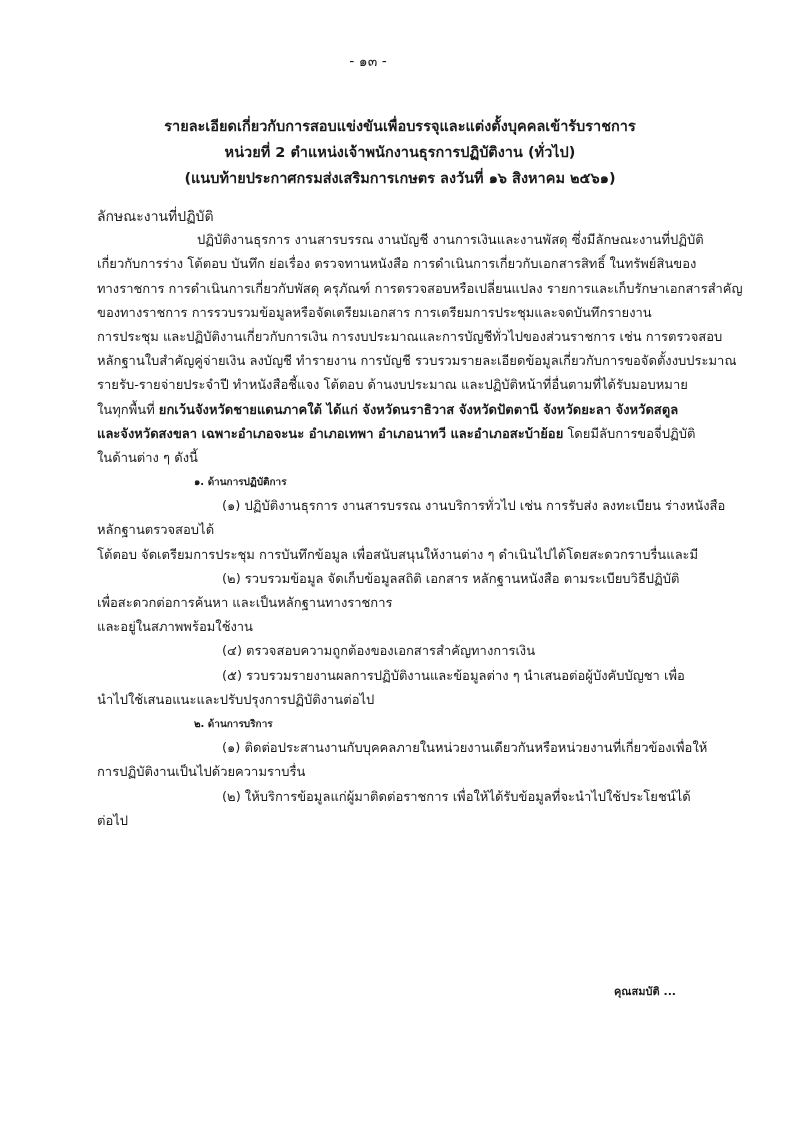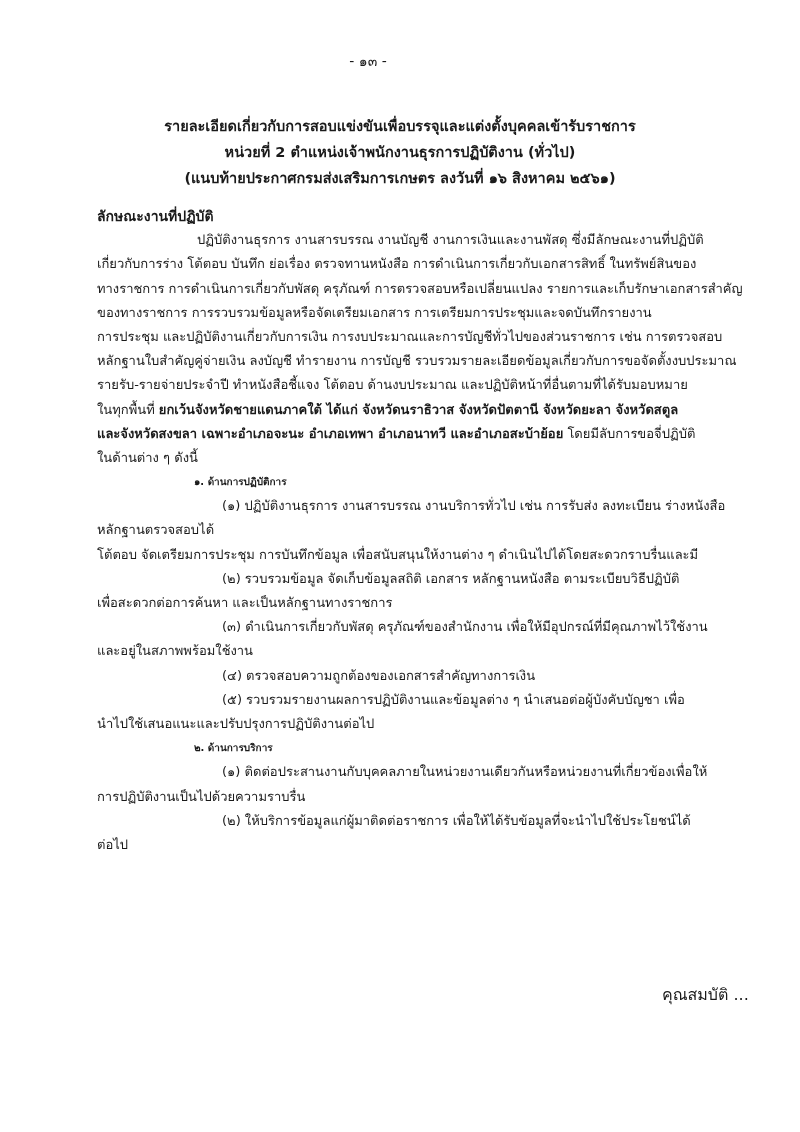--- a/index.html
+++ b/index.html
@@ -15,27 +15,27 @@
   .title-block {
     position: absolute; top: 113px; left: 0; width: 800px;
     text-align: center; font-weight: bold; font-size: 14.5px; line-height: 26px;
   }
   .body-block {
     position: absolute; top: 204px; left: 97px; width: 620px;
     font-size: 13px; line-height: 24.2px;
   }
   .line { white-space: nowrap; height: 24.2px; }
   .bold { font-weight: bold; }
-  .h-main { font-weight: bold; font-size: 14px; }
+  .h-main { font-weight: normal; font-size: 14px; }
   .ind-para { padding-left: 100px; }
   .ind-sec { padding-left: 97px; font-weight: bold; font-size: 10px; }
   .ind-item { padding-left: 125px; }
   .footer-next {
-    position: absolute; top: 982px; left: 662px;
-    font-size: 16px; font-weight: normal;
+    position: absolute; top: 982px; left: 614px;
+    font-size: 11px; font-weight: bold;
   }
 </style>
 </head>
 <body>
 
 <div class="page-number">- ๑๓ -</div>
 
 <div class="title-block">
   <div>รายละเอียดเกี่ยวกับการสอบแข่งขันเพื่อบรรจุและแต่งตั้งบุคคลเข้ารับราชการ</div>
   <div>หน่วยที่ 2 ตำแหน่งเจ้าพนักงานธุรการปฏิบัติงาน (ทั่วไป)</div>
@@ -58,21 +58,20 @@
     <div class="line">ในด้านต่าง ๆ ดังนี้</div>
   </div>
 
   <div>
     <div class="line ind-sec">๑. ด้านการปฏิบัติการ</div>
     <div class="line ind-item">(๑)  ปฏิบัติงานธุรการ งานสารบรรณ งานบริการทั่วไป เช่น การรับส่ง ลงทะเบียน ร่างหนังสือ</div>
     <div class="line">หลักฐานตรวจสอบได้</div>
     <div class="line">โต้ตอบ จัดเตรียมการประชุม การบันทึกข้อมูล เพื่อสนับสนุนให้งานต่าง ๆ ดำเนินไปได้โดยสะดวกราบรื่นและมี</div>
     <div class="line ind-item">(๒)  รวบรวมข้อมูล จัดเก็บข้อมูลสถิติ เอกสาร หลักฐานหนังสือ ตามระเบียบวิธีปฏิบัติ</div>
     <div class="line">เพื่อสะดวกต่อการค้นหา และเป็นหลักฐานทางราชการ</div>
-    <div class="line ind-item">(๓)  ดำเนินการเกี่ยวกับพัสดุ ครุภัณฑ์ของสำนักงาน เพื่อให้มีอุปกรณ์ที่มีคุณภาพไว้ใช้งาน</div>
     <div class="line">และอยู่ในสภาพพร้อมใช้งาน</div>
     <div class="line ind-item">(๔)  ตรวจสอบความถูกต้องของเอกสารสำคัญทางการเงิน</div>
     <div class="line ind-item">(๕)  รวบรวมรายงานผลการปฏิบัติงานและข้อมูลต่าง ๆ นำเสนอต่อผู้บังคับบัญชา เพื่อ</div>
     <div class="line">นำไปใช้เสนอแนะและปรับปรุงการปฏิบัติงานต่อไป</div>
   </div>
 
   <div>
     <div class="line ind-sec">๒. ด้านการบริการ</div>
     <div class="line ind-item">(๑)  ติดต่อประสานงานกับบุคคลภายในหน่วยงานเดียวกันหรือหน่วยงานที่เกี่ยวข้องเพื่อให้</div>
     <div class="line">การปฏิบัติงานเป็นไปด้วยความราบรื่น</div>

